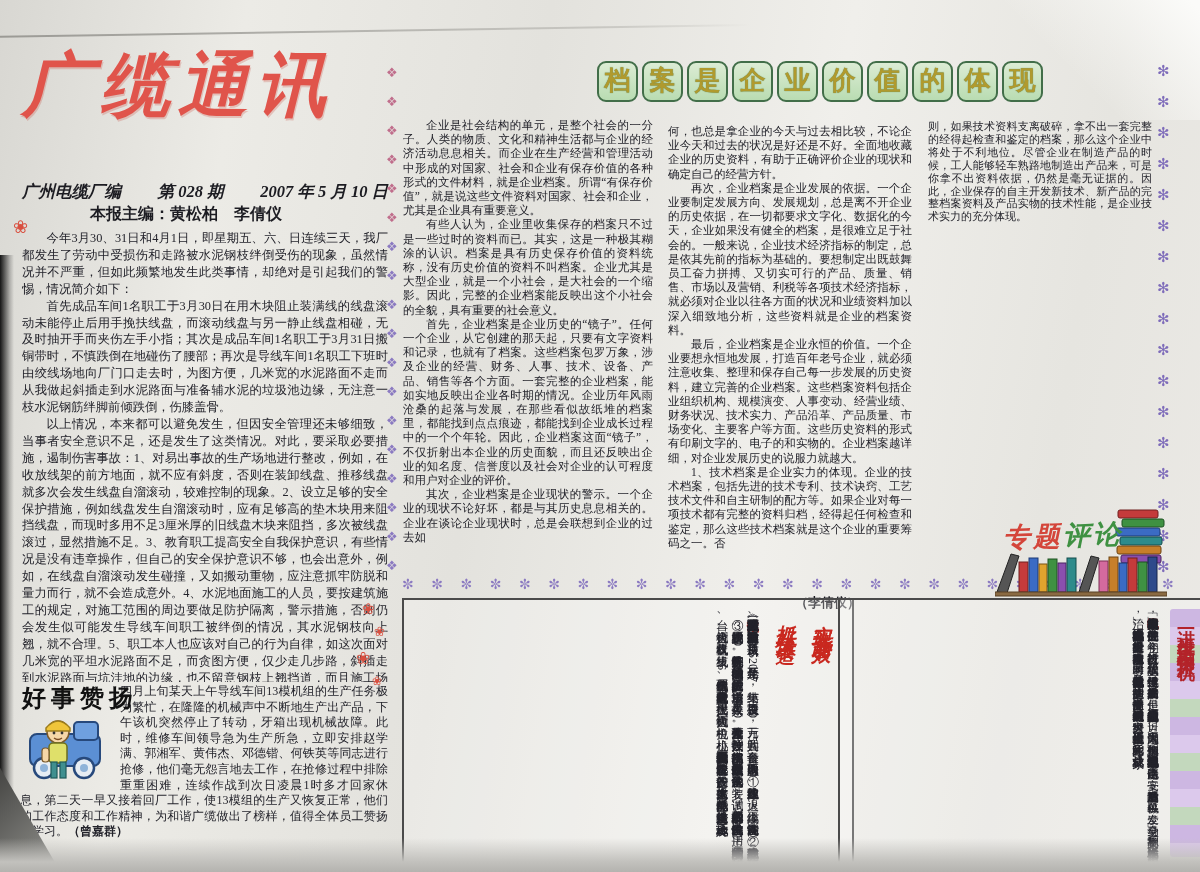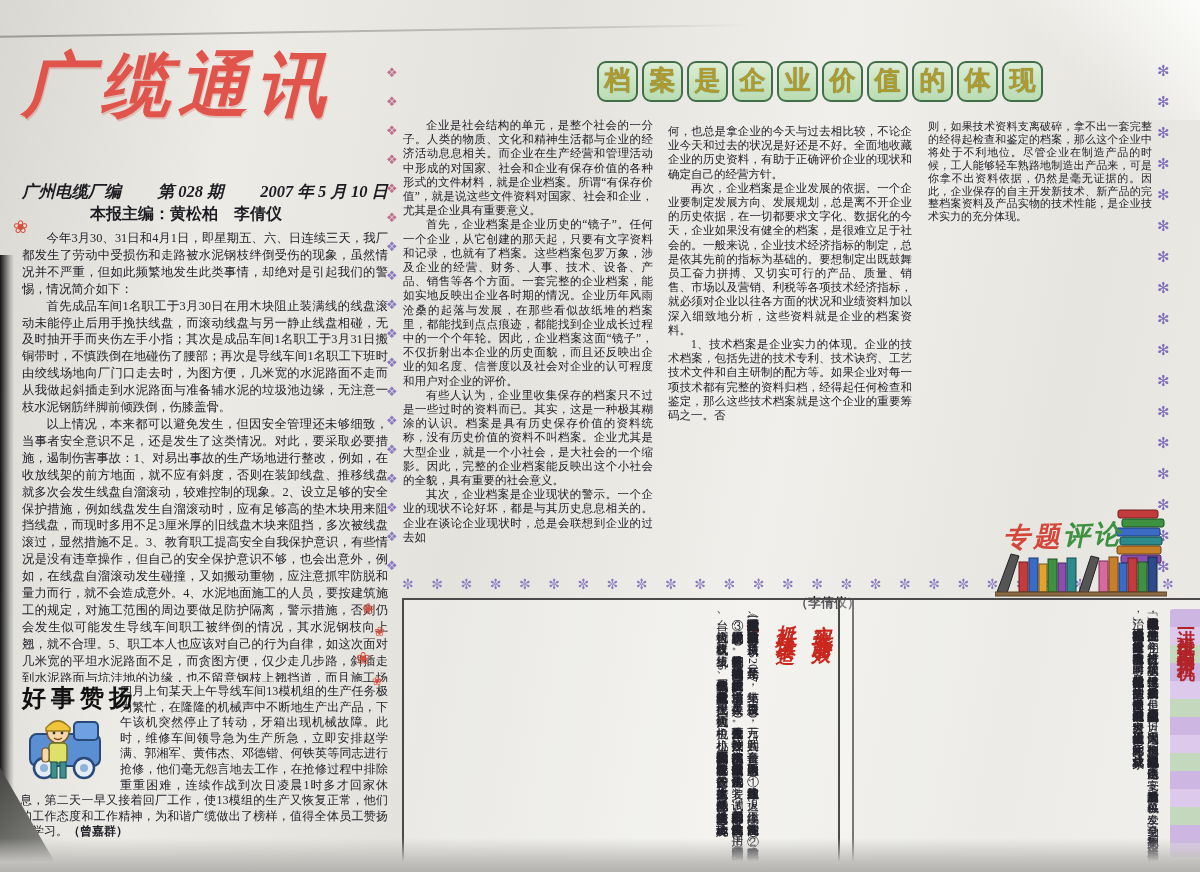--- a/index.html
+++ b/index.html
@@ -159,27 +159,28 @@
       <span class="hl-box">企</span>
       <span class="hl-box">业</span>
       <span class="hl-box">价</span>
       <span class="hl-box">值</span>
       <span class="hl-box">的</span>
       <span class="hl-box">体</span>
       <span class="hl-box">现</span>
     </div>
   <div class="newscol" id="colA">
     <p>企业是社会结构的单元，是整个社会的一分子。人类的物质、文化和精神生活都与企业的经济活动息息相关。而企业在生产经营和管理活动中形成的对国家、社会和企业有保存价值的各种形式的文件材料，就是企业档案。所谓“有保存价值”，就是说这些文件资料对国家、社会和企业，尤其是企业具有重要意义。</p>
+    <p>有些人认为，企业里收集保存的档案只不过是一些过时的资料而已。其实，这是一种极其糊涂的认识。档案是具有历史保存价值的资料统称，没有历史价值的资料不叫档案。企业尤其是大型企业，就是一个小社会，是大社会的一个缩影。因此，完整的企业档案能反映出这个小社会的全貌，具有重要的社会意义。</p>
     <p>首先，企业档案是企业历史的“镜子”。任何一个企业，从它创建的那天起，只要有文字资料和记录，也就有了档案。这些档案包罗万象，涉及企业的经营、财务、人事、技术、设备、产品、销售等各个方面。一套完整的企业档案，能如实地反映出企业各时期的情况。企业历年风雨沧桑的起落与发展，在那些看似故纸堆的档案里，都能找到点点痕迹，都能找到企业成长过程中的一个个年轮。因此，企业档案这面“镜子”，不仅折射出本企业的历史面貌，而且还反映出企业的知名度、信誉度以及社会对企业的认可程度和用户对企业的评价。</p>
-    <p>有些人认为，企业里收集保存的档案只不过是一些过时的资料而已。其实，这是一种极其糊涂的认识。档案是具有历史保存价值的资料统称，没有历史价值的资料不叫档案。企业尤其是大型企业，就是一个小社会，是大社会的一个缩影。因此，完整的企业档案能反映出这个小社会的全貌，具有重要的社会意义。</p>
     <p>其次，企业档案是企业现状的警示。一个企业的现状不论好坏，都是与其历史息息相关的。企业在谈论企业现状时，总是会联想到企业的过去如</p>
   </div>
   <div class="newscol" id="colMid">
     <p class="cont">何，也总是拿企业的今天与过去相比较，不论企业今天和过去的状况是好还是不好。全面地收藏企业的历史资料，有助于正确评价企业的现状和确定自己的经营方针。</p>
     <p>再次，企业档案是企业发展的依据。一个企业要制定发展方向、发展规划，总是离不开企业的历史依据，在一切都要求文字化、数据化的今天，企业如果没有健全的档案，是很难立足于社会的。一般来说，企业技术经济指标的制定，总是依其先前的指标为基础的。要想制定出既鼓舞员工奋力拼搏、又切实可行的产品、质量、销售、市场以及营销、利税等各项技术经济指标，就必须对企业以往各方面的状况和业绩资料加以深入细致地分析，这些资料就是企业的档案资料。</p>
+    <p>最后，企业档案是企业永恒的价值。一个企业要想永恒地发展，打造百年老号企业，就必须注意收集、整理和保存自己每一步发展的历史资料，建立完善的企业档案。这些档案资料包括企业组织机构、规模演变、人事变动、经营业绩、财务状况、技术实力、产品沿革、产品质量、市场变化、主要客户等方面。这些历史资料的形式有印刷文字的、电子的和实物的。企业档案越详细，对企业发展历史的说服力就越大。</p>
     <p>1、技术档案是企业实力的体现。企业的技术档案，包括先进的技术专利、技术诀窍、工艺技术文件和自主研制的配方等。如果企业对每一项技术都有完整的资料归档，经得起任何检查和鉴定，那么这些技术档案就是这个企业的重要筹码之一。否</p>
   </div>
   <div class="newscol" id="colD">
     <p class="cont">则，如果技术资料支离破碎，拿不出一套完整的经得起检查和鉴定的档案，那么这个企业中将处于不利地位。尽管企业在制造产品的时候，工人能够轻车熟路地制造出产品来，可是你拿不出资料依据，仍然是毫无证据的。因此，企业保存的自主开发新技术、新产品的完整档案资料及产品实物的技术性能，是企业技术实力的充分体现。</p>
   </div>
   <div class="li-sig">（李倩仪）</div>
 
   <svg class="bookstack" viewBox="0 0 58 62">
     <rect x="10" y="2" width="40" height="8" rx="2" fill="#c43b3b" stroke="#702020"></rect>
     <rect x="14" y="11" width="42" height="8" rx="2" fill="#3f9142" stroke="#1e5222"></rect>

